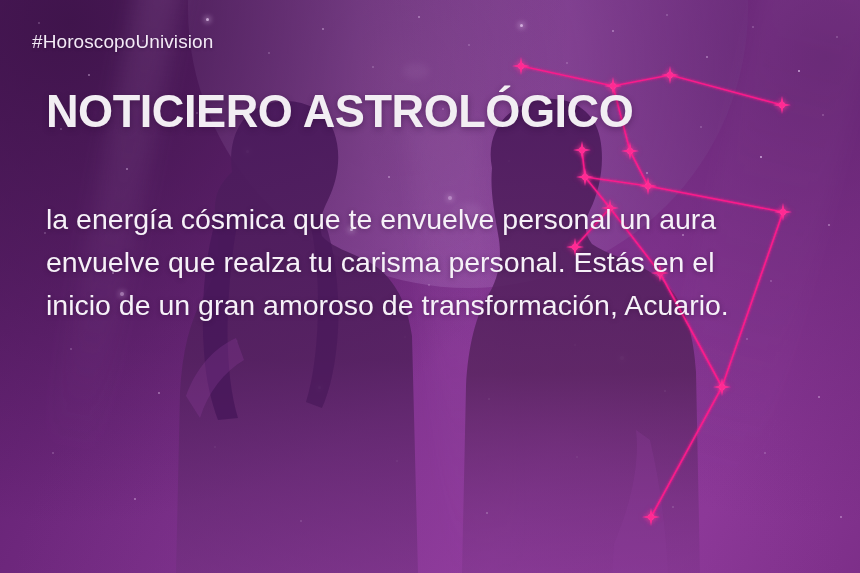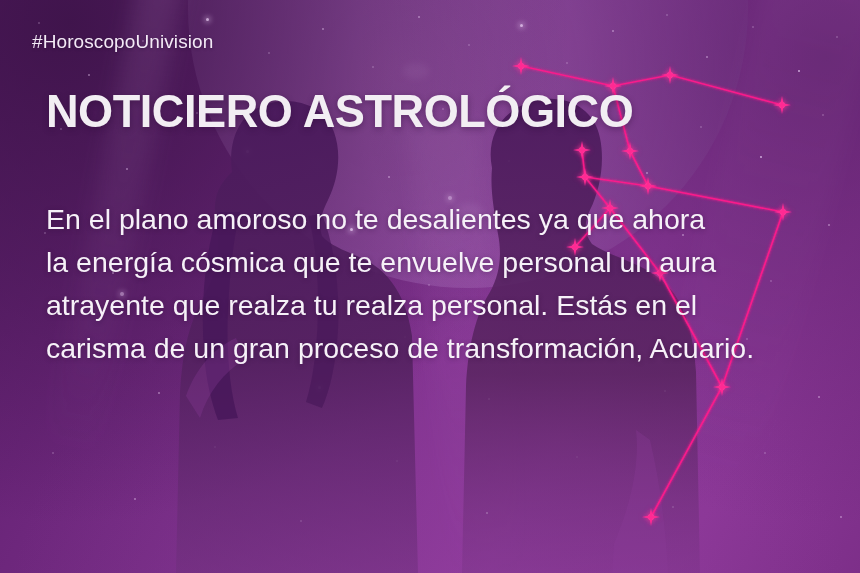--- a/index.html
+++ b/index.html
@@ -357,20 +357,19 @@
     </svg>
   </div>
 
   <div class="content">
 
     <div class="hashtag">#HoroscopoUnivision</div>
 
     <div class="headline">NOTICIERO ASTROLÓGICO</div>
 
     <div class="body-copy">
-      <span class="ln">En el plano amoroso no te desalientes ya que ahora</span>
       <span class="ln">la energía cósmica que te envuelve personal un aura</span>
-      <span class="ln">atrayente que realza tu realza personal. Estás en el</span>
-      <span class="ln">carisma de un gran proceso de transformación, Acuario.</span>
+      <span class="ln">envuelve que realza tu carisma personal. Estás en el</span>
+      <span class="ln">inicio de un gran amoroso de transformación, Acuario.</span>
     </div>
 
   </div>
 </div>
 
 </body></html>

